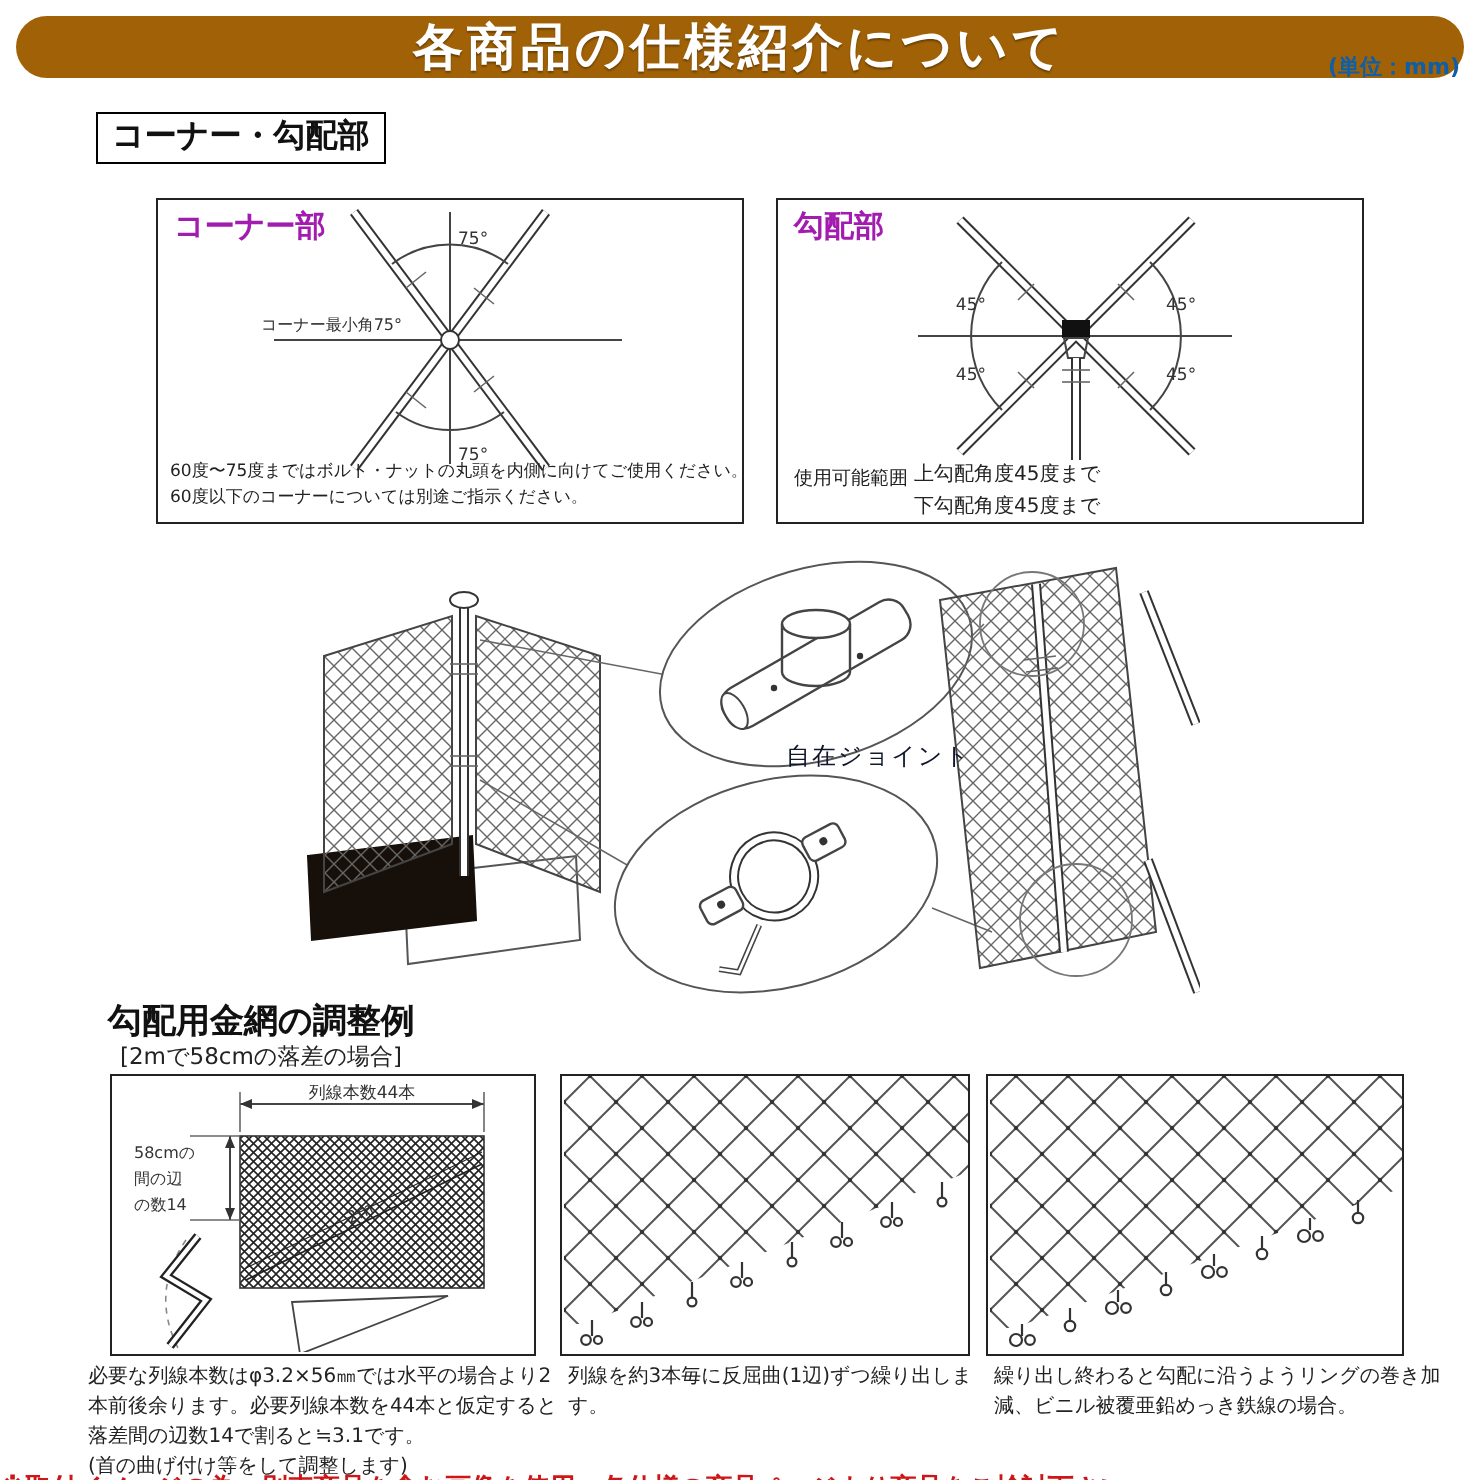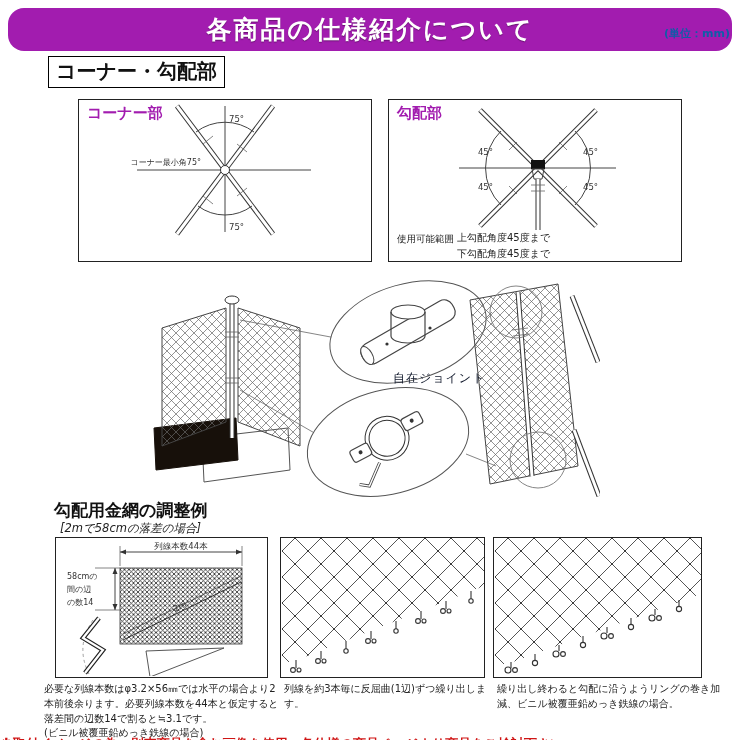--- a/index.html
+++ b/index.html
@@ -2,28 +2,28 @@
 <html><head>
 <meta charset="utf-8">
 <style>
   * { margin:0; padding:0; box-sizing:border-box; }
   html,body { width:740px; height:740px; background:#ffffff;
     font-family:"DejaVu Sans","Liberation Sans",sans-serif; color:#222; }
   body { position:relative; overflow:hidden; }
   .abs { position:absolute; }
 
   
-  .header-bar { left:8px; top:8px; width:724px; height:43px; background:#a21caf;
+  .header-bar { left:8px; top:8px; width:724px; height:31px; background:#a16207;
     border-radius:16px; display:flex; align-items:center; justify-content:center; }
   .header-bar .title { color:#fff; font-weight:bold; font-size:25px; letter-spacing:2px;
     text-shadow:0 1px 1px rgba(0,0,0,.35); }
   .unit-note { right:10px; top:26px; color:#0e5ea8; font-weight:bold; font-size:11px; }
 
   .section-label { left:48px; top:56px; border:1.5px solid #000; background:#fff;
-    font-size:20px; font-weight:bold; padding:1px 7px 2px; color:#111; }
+    font-size:16px; font-weight:bold; padding:1px 7px 2px; color:#111; }
 
   
   .dbox { border:1.5px solid #222; background:#fff; }
   .corner-box { left:78px; top:99px; width:294px; height:163px; }
   .slope-box  { left:388px; top:99px; width:294px; height:163px; }
   .dbox-title { position:absolute; left:8px; top:4px; font-size:15px; font-weight:bold; color:#a21caf; }
   .dbox svg { position:absolute; left:0; top:0; }
   .corner-notes { position:absolute; left:6px; bottom:5px; font-size:8.5px; line-height:1.55; color:#222; white-space:nowrap; }
   .range-label { position:absolute; left:8px; top:133px; font-size:9.5px; color:#222; }
   .range-lines { position:absolute; left:68px; top:130px; font-size:10px; line-height:1.6; color:#222; }
@@ -34,21 +34,21 @@
   .pcore { stroke:#fff; stroke-width:3; fill:none; }
   .lbl { font-size:8.5px; fill:#333; font-family:"DejaVu Sans",sans-serif; }
   .lbl-s { font-size:8px; fill:#333; font-family:"DejaVu Sans",sans-serif; }
 
   
   .mid-illu { left:140px; top:270px; }
   .joint-label { left:393px; top:370px; font-size:12px; color:#0f172a; letter-spacing:1px; }
 
   
   .adj-heading { left:54px; top:499px; font-size:17px; font-weight:bold; color:#111; }
-  .adj-cond { left:60px; top:521px; font-size:11.5px; color:#222;font-style:italic; }
+  .adj-cond { left:60px; top:521px; font-size:11.5px; color:#222; }
   .mbox { border:1.5px solid #222; background:#fff;text-align:center; }
   .mbox1 { left:55px;  top:537px; width:213px; height:141px; }
   .mbox2 { left:280px; top:537px; width:205px; height:141px; }
   .mbox3 { left:493px; top:537px; width:209px; height:141px; }
 
   .caption { font-size:10px; line-height:1.5; color:#222; }
   .cap1 { left:44px;  top:681px; width:236px; }
   .cap1-note { left:44px; top:726px; width:236px; font-size:10px; color:#222; }
   .cap2 { left:284px; top:681px; width:205px; }
   .cap3 { left:497px; top:681px; width:242px; }
@@ -82,20 +82,24 @@
     <line x1="158" y1="96" x2="168" y2="88" class="hair"></line>
     <line x1="124" y1="96" x2="134" y2="104" class="hair"></line>
     <circle cx="146" cy="70" r="4.5" fill="#fff" stroke="#333" stroke-width="1"></circle>
     <path d="M117,32 A48,48 0 0 1 175,32" class="thin"></path>
     <path d="M119,106 A45,45 0 0 0 173,106" class="thin"></path>
     <text x="150" y="22" class="lbl">75°</text>
     <text x="150" y="130" class="lbl">75°</text>
     <text x="122" y="65" class="lbl-s" text-anchor="end">コーナー最小角75°</text>
   </svg>
   <span class="dbox-title">コーナー部</span>
+  <div class="corner-notes">
+    <div>60度〜75度まではボルト・ナットの丸頭を内側に向けてご使用ください。</div>
+    <div>60度以下のコーナーについては別途ご指示ください。</div>
+  </div>
 </div>
 
 <div class="abs dbox slope-box">
   <svg width="291" height="160" viewBox="0 0 291 160">
     <line x1="70" y1="68" x2="227" y2="68" class="thin"></line>
     <g class="pipe">
       <line x1="91" y1="10" x2="207" y2="126"></line>
       <line x1="207" y1="10" x2="91" y2="126"></line>
     </g>
     <g class="pcore">
@@ -332,17 +336,17 @@
       <line x1="160" y1="71" x2="160" y2="77"></line>
         <circle cx="157" cy="80" r="3"></circle>
         <circle cx="164" cy="80" r="2.4"></circle>
       <line x1="184" y1="62" x2="184" y2="68"></line>
         <circle cx="184" cy="71" r="2.6"></circle>
     </g>
   </svg>
 </div>
 
 <div class="abs caption cap1">必要な列線本数はφ3.2×56㎜では水平の場合より2本前後余ります。必要列線本数を44本と仮定すると落差間の辺数14で割ると≒3.1です。</div>
-<div class="abs cap1-note">(ビニル被覆亜鉛めっき鉄線の場合)</div>
+<div class="abs cap1-note">(首の曲げ付け等をして調整します)</div>
 <div class="abs caption cap2">列線を約3本毎に反屈曲(1辺)ずつ繰り出します。</div>
 <div class="abs caption cap3">繰り出し終わると勾配に沿うようリングの巻き加減、ビニル被覆亜鉛めっき鉄線の場合。</div>
 
 <div class="abs footer-note">※取付イメージの為、別売商品を含む画像を使用、各仕様の商品ページより商品をご検討下さい。</div>
 
 </body></html>

